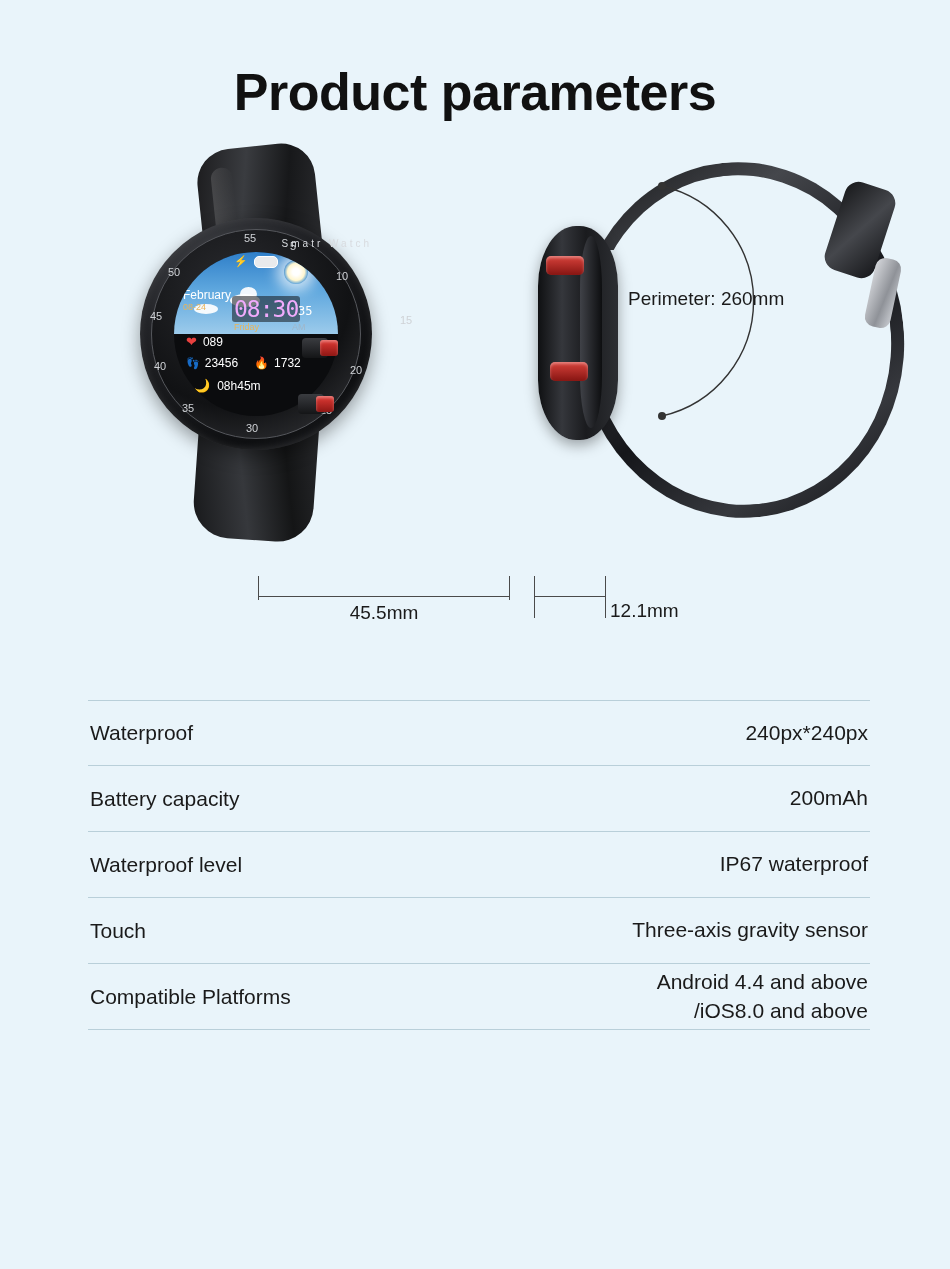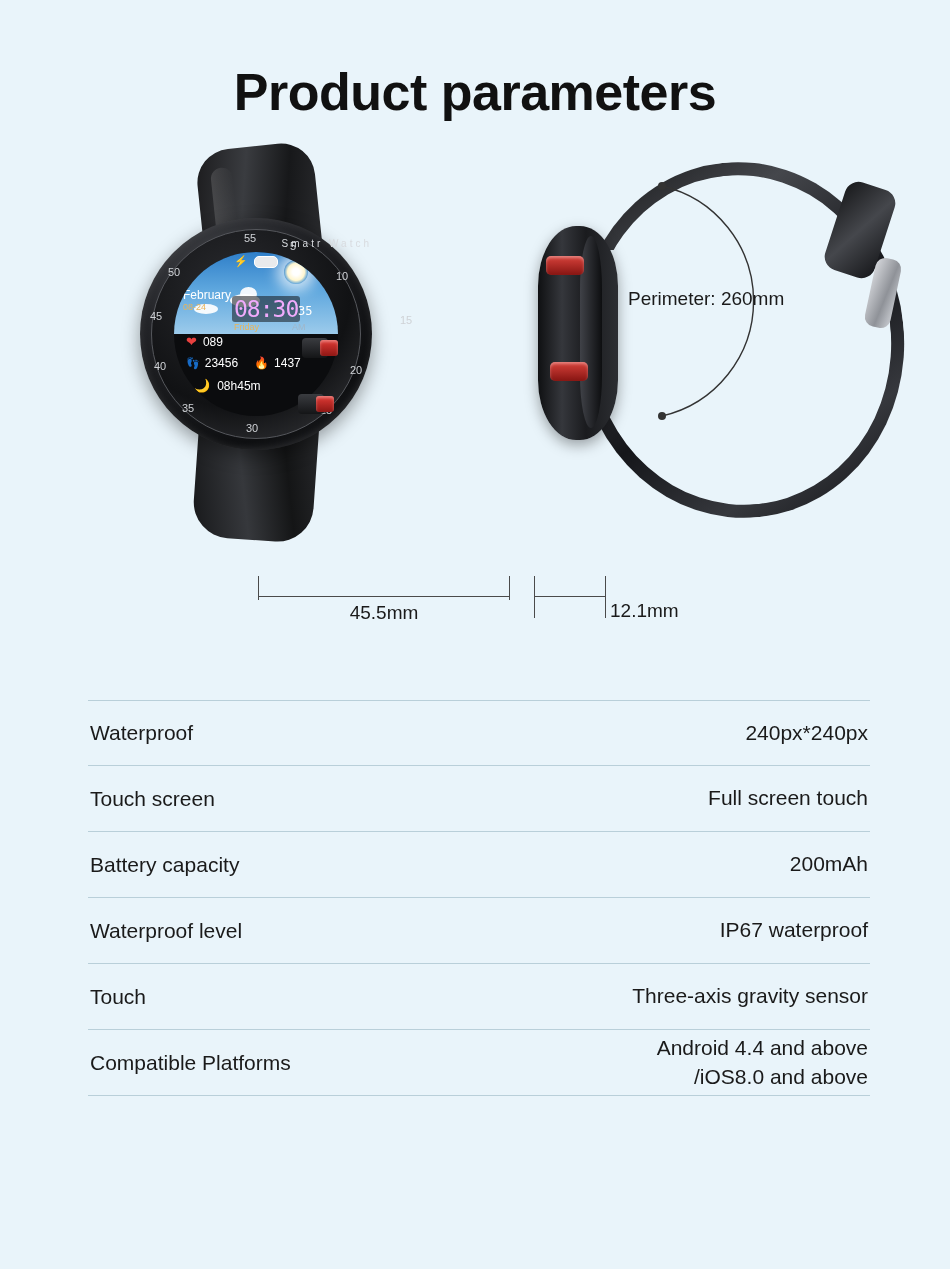--- a/index.html
+++ b/index.html
@@ -409,21 +409,21 @@
           <span>089</span>
         </div>
 
         <div class="metrics">
           <span class="metric">
             <span class="steps-icon">👣</span>
             <span>23456</span>
           </span>
           <span class="metric">
             <span class="fire-icon">🔥</span>
-            <span>1437</span>
+            <span>1732</span>
           </span>
         </div>
 
         <div class="sleep-row">
           <span class="moon">🌙</span>
           <span>08h45m</span>
         </div>
       </div>
 
       <div class="crown-base cb1"></div>
@@ -468,24 +468,20 @@
 </div>
 
 <div class="spec-table">
 
 
   <div class="spec-row">
     <div class="spec-key">Waterproof</div>
     <div class="spec-val">240px*240px</div>
   </div>
 
-  <div class="spec-row">
-    <div class="spec-key">Touch screen</div>
-    <div class="spec-val">Full screen touch</div>
-  </div>
 
   <div class="spec-row">
     <div class="spec-key">Battery capacity</div>
     <div class="spec-val">200mAh</div>
   </div>
 
   <div class="spec-row">
     <div class="spec-key">Waterproof level</div>
     <div class="spec-val">IP67 waterproof</div>
   </div>

